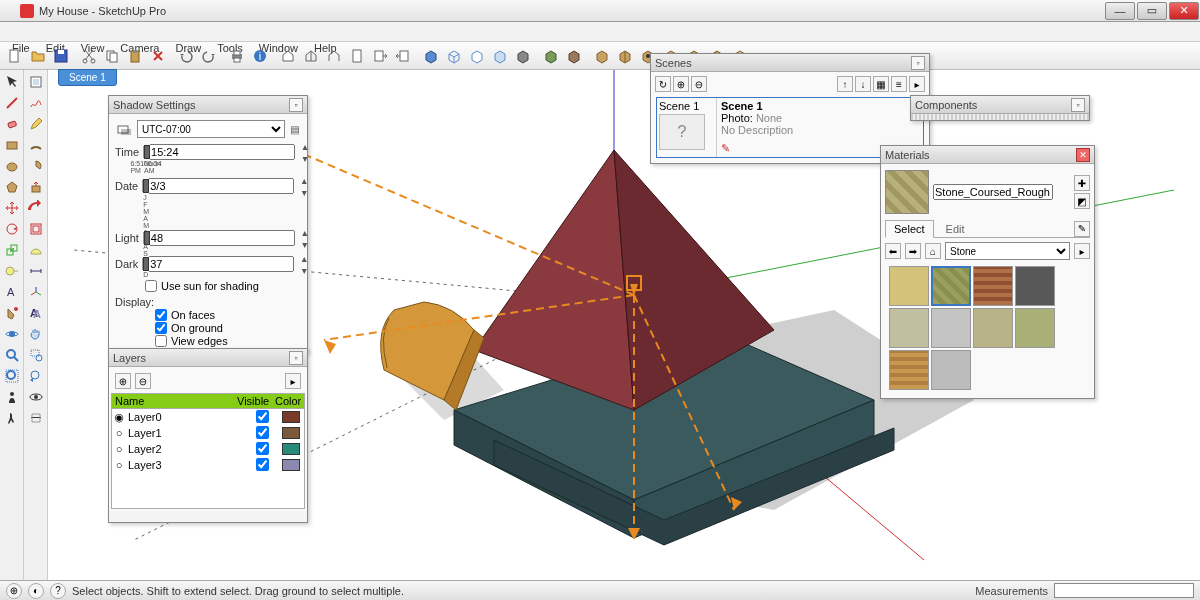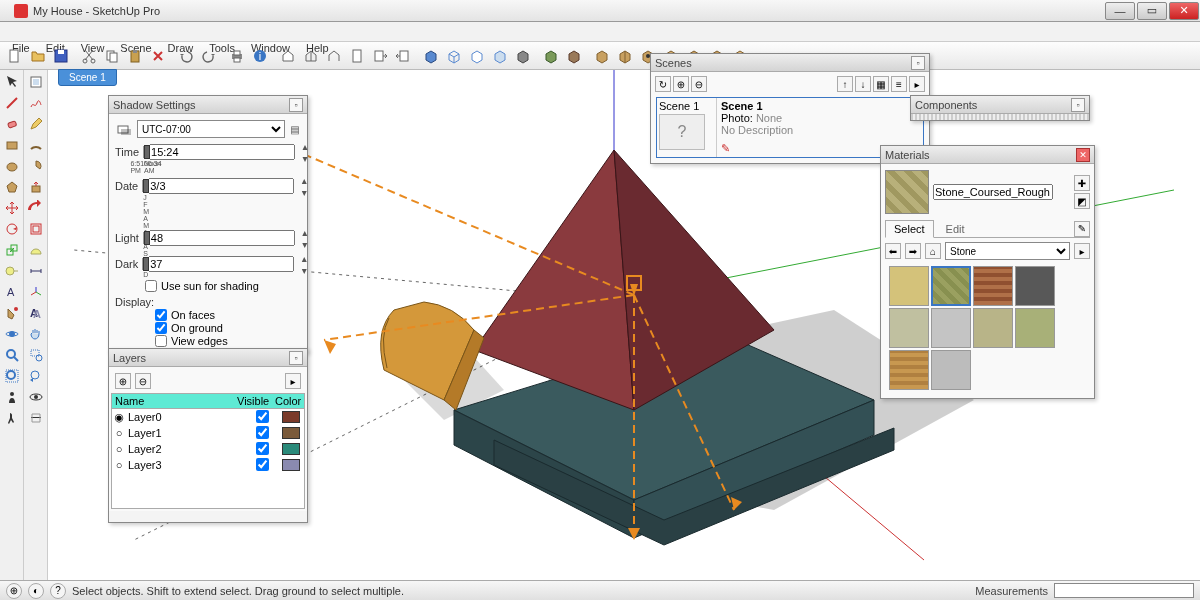--- a/index.html
+++ b/index.html
@@ -1,17 +1,17 @@
 <!DOCTYPE html>
 <html><head>
 <meta charset="utf-8">
 <style>
 * { margin:0; padding:0; box-sizing:border-box; font-family:"Segoe UI",Tahoma,sans-serif; font-size:11px; user-select:none; }
 body { width:1200px; height:600px; background:#c9d1e0; overflow:hidden; position:relative; }
-.titlebar { height:22px; background:linear-gradient(#f7f7f7,#e4e4e4); display:flex; align-items:center; padding-left:14px; border-bottom:1px solid #999; }
+.titlebar { height:22px; background:linear-gradient(#f7f7f7,#e4e4e4); display:flex; align-items:center; padding-left:20px; border-bottom:1px solid #999; }
 .titlebar .su-icon { width:14px; height:14px; background:#d33; border-radius:2px; margin-right:5px; }
 .titlebar .title { flex:1; color:#333; }
 .win-btns { display:flex; }
 .win-btn { width:30px; height:18px; margin:1px; display:flex; align-items:center; justify-content:center; background:linear-gradient(#eee,#ccc); border:1px solid #888; border-radius:2px; color:#333; }
 .win-btn.close { background:linear-gradient(#e66,#c22); color:#fff; }
 .menubar { height:20px; background:#f2f2f2; display:flex; align-items:center; padding-left:4px; border-bottom:1px solid #ccc; }
 .menubar span { padding:2px 8px; color:#333;margin-top:32px; }
 .toolbar-main { height:28px; background:linear-gradient(#fdfdfd,#e8e8e8); border-bottom:1px solid #bbb; display:flex; align-items:center; padding:0 4px; gap:1px; }
 .tb-btn { width:22px; height:22px; display:flex; align-items:center; justify-content:center; border:1px solid transparent; border-radius:2px; }
 .tb-sep { width:4px; }
@@ -27,21 +27,21 @@
 .panel-head .spacer { flex:1; }
 .panel-head .pbtn { width:14px; height:14px; border:1px solid #999; background:#f7f7f7; display:flex; align-items:center; justify-content:center; font-size:9px; margin-left:2px; }
 .panel-body { padding:4px 6px; background:#f9f9f9; }
 .row { display:flex; align-items:center; margin:2px 0; gap:4px; }
 .row label { width:34px; color:#333; }
 select.tiny { height:18px; border:1px solid #888; background:#fff; font-size:10px; }
 .slider { flex:1; height:12px; background:linear-gradient(#ccc,#eee); border:1px solid #999; position:relative; }
 .slider .thumb { position:absolute; width:6px; height:14px; top:-2px; background:#666; border:1px solid #333; }
 .chk { display:flex; align-items:flex-end; gap:4px; margin:1px 0; }
 .chk input { width:12px; height:12px; }
-.layers-head { display:flex; background:#5eead4; border:1px solid #aaa; font-size:10px; }
+.layers-head { display:flex; background:#84cc16; border:1px solid #aaa; font-size:10px; }
 .layers-head div { padding:1px 3px; }
 .layer-row { display:flex; align-items:center; height:16px; }
 .layer-row .rad { width:14px; text-align:center; }
 .layer-row .nm { flex:1; padding-left:2px; }
 .layer-row .vis { width:32px; text-align:center; }
 .layer-row .sw { width:26px; }
 .sw-box { width:18px; height:12px; border:1px solid #333; margin:1px auto; }
 .statusbar { position:absolute; bottom:0; left:0; right:0; height:20px; background:linear-gradient(#f7f7f7,#e0e0e0); border-top:1px solid #aaa; display:flex; align-items:center; padding:0 6px; gap:6px; }
 .statusbar .hint { flex:1; color:#333; }
 .statusbar .meas-lbl { color:#444; }
@@ -69,21 +69,21 @@
     <div class="win-btn">—</div>
     <div class="win-btn">▭</div>
     <div class="win-btn close">✕</div>
   </div>
 </div>
 
 <div class="menubar">
   <span>File</span>
   <span>Edit</span>
   <span>View</span>
-  <span>Scene</span>
+  <span>Camera</span>
   <span>Draw</span>
   <span>Tools</span>
   <span>Window</span>
   <span>Help</span>
 </div>
 
 <div class="toolbar-main">
   <div class="tb-btn">
       <svg class="ico" viewBox="0 0 16 16">
         <rect x="3" y="2" width="8" height="12" fill="#fff" stroke="#666"></rect>

